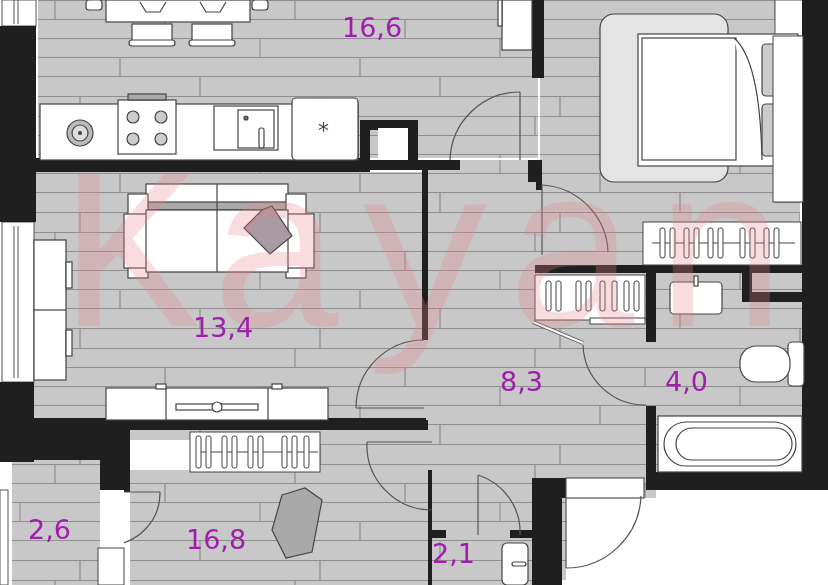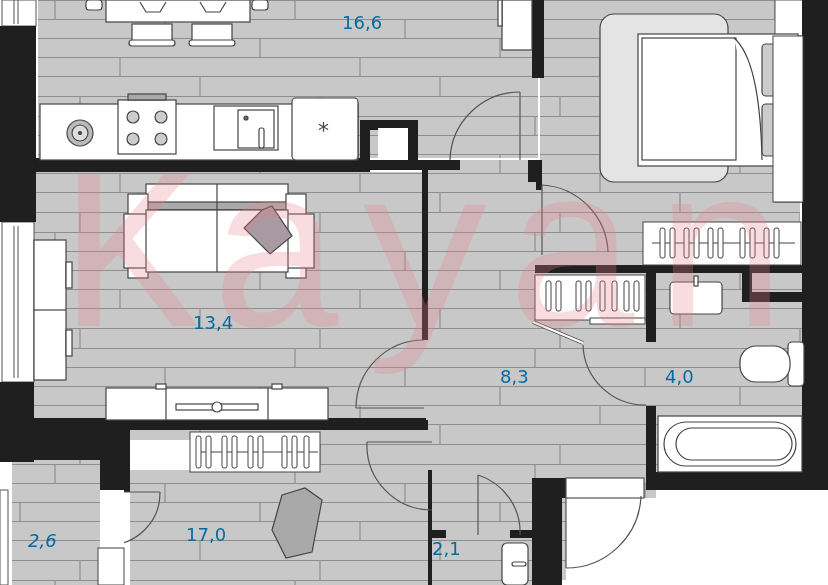--- a/index.html
+++ b/index.html
@@ -1,18 +1,18 @@
 <!DOCTYPE html>
 <html><head>
 <meta charset="utf-8">
 <style>
   html, body { margin: 0; padding: 0; background: #ffffff; }
   body { width: 828px; height: 585px; overflow: hidden; position: relative; font-family: "DejaVu Sans", sans-serif; }
   #plan { position: absolute; left: 0; top: 0; width: 828px; height: 585px; }
-  .area-label { position: absolute; font-family: "DejaVu Sans", sans-serif; font-size: 18px; color: #0369a1; letter-spacing: 0px; line-height: 1; white-space: nowrap; }
+  .area-label { position: absolute; font-family: "DejaVu Sans", sans-serif; font-size: 27px; color: #a21caf; letter-spacing: 0px; line-height: 1; white-space: nowrap; }
   .watermark { position: absolute; left: 60px; top: 150px; font-family: Liberation Mono, monospace; font-size: 230px; color: rgba(230,130,145,0.28); letter-spacing: 10px; line-height: 1; white-space: nowrap; pointer-events: none; }
 </style>
 </head>
 <body>
 
 <svg id="plan" viewBox="0 0 828 585" xmlns="http://www.w3.org/2000/svg">
   <defs>
     <pattern id="planks" patternUnits="userSpaceOnUse" width="240" height="116">
       <rect width="240" height="116" fill="#c8c8c8"></rect>
       <g stroke="#8e8e8e" stroke-width="1.2">
@@ -286,15 +286,15 @@
     <rect x="512" y="562" width="14" height="4" rx="2"></rect>
   </g>
 </svg>
 
 <div class="watermark">Kayan</div>
 
 <div class="area-label" style="left:342px; top:14px;">16,6</div>
 <div class="area-label" style="left:193px; top:314px;">13,4</div>
 <div class="area-label" style="left:500px; top:368px;">8,3</div>
 <div class="area-label" style="left:665px; top:368px;text-align:right;">4,0</div>
-<div class="area-label" style="left:186px; top:526px;">17,0</div>
-<div class="area-label" style="left:28px; top:532px;font-style:italic;">2,6</div>
+<div class="area-label" style="left:186px; top:526px;">16,8</div>
+<div class="area-label" style="left:28px; top:516px;">2,6</div>
 <div class="area-label" style="left:432px; top:540px;">2,1</div>
 
 </body></html>

